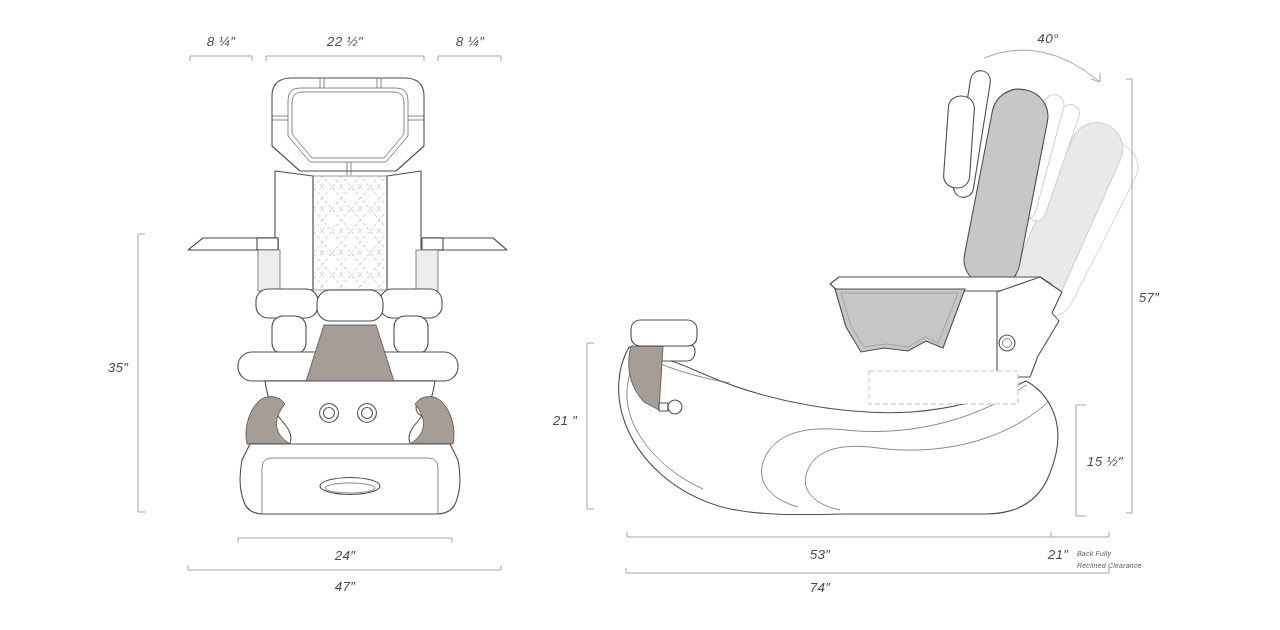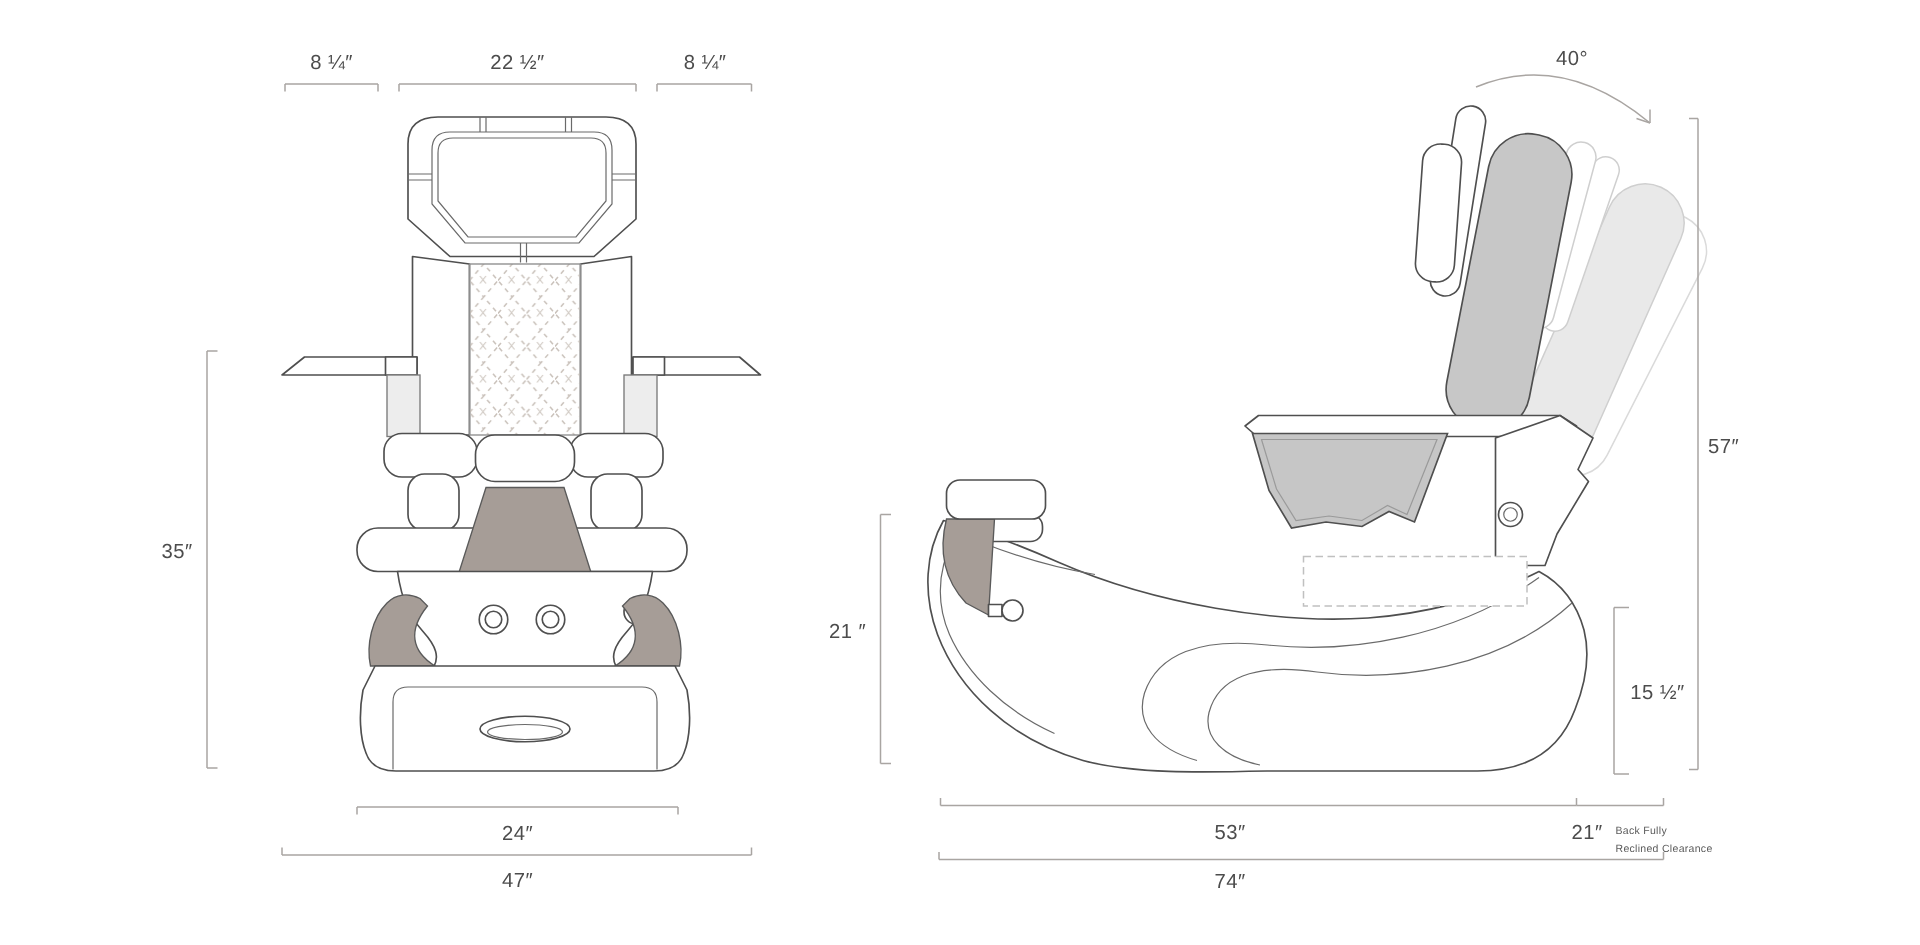--- a/index.html
+++ b/index.html
@@ -1,16 +1,16 @@
 <!DOCTYPE html>
 <html><head>
 <meta charset="utf-8">
 <style>
   html,body{margin:0;padding:0;background:#ffffff;}
-  .stage{position:relative;width:1280px;height:630px;background:#ffffff;overflow:hidden;}
+  .stage{position:relative;width:1280px;height:630px;background:#ffffff;overflow:hidden;font-style:italic;}
   svg{font-family:"Liberation Sans", sans-serif;}
   .dim-text{fill:#4c4c4c;font-size:13.5px;letter-spacing:.3px;}
   .dim-note{fill:#5a5a5a;font-size:7px;letter-spacing:.2px;}
   .ln{stroke:#a9a5a2;stroke-width:1;fill:none;}
   .art{stroke:#4f4f4f;stroke-width:1.1;fill:#ffffff;stroke-linejoin:round;}
   .art-thin{stroke:#6a6a6a;stroke-width:.8;fill:none;}
 </style>
 </head>
 <body>
 

